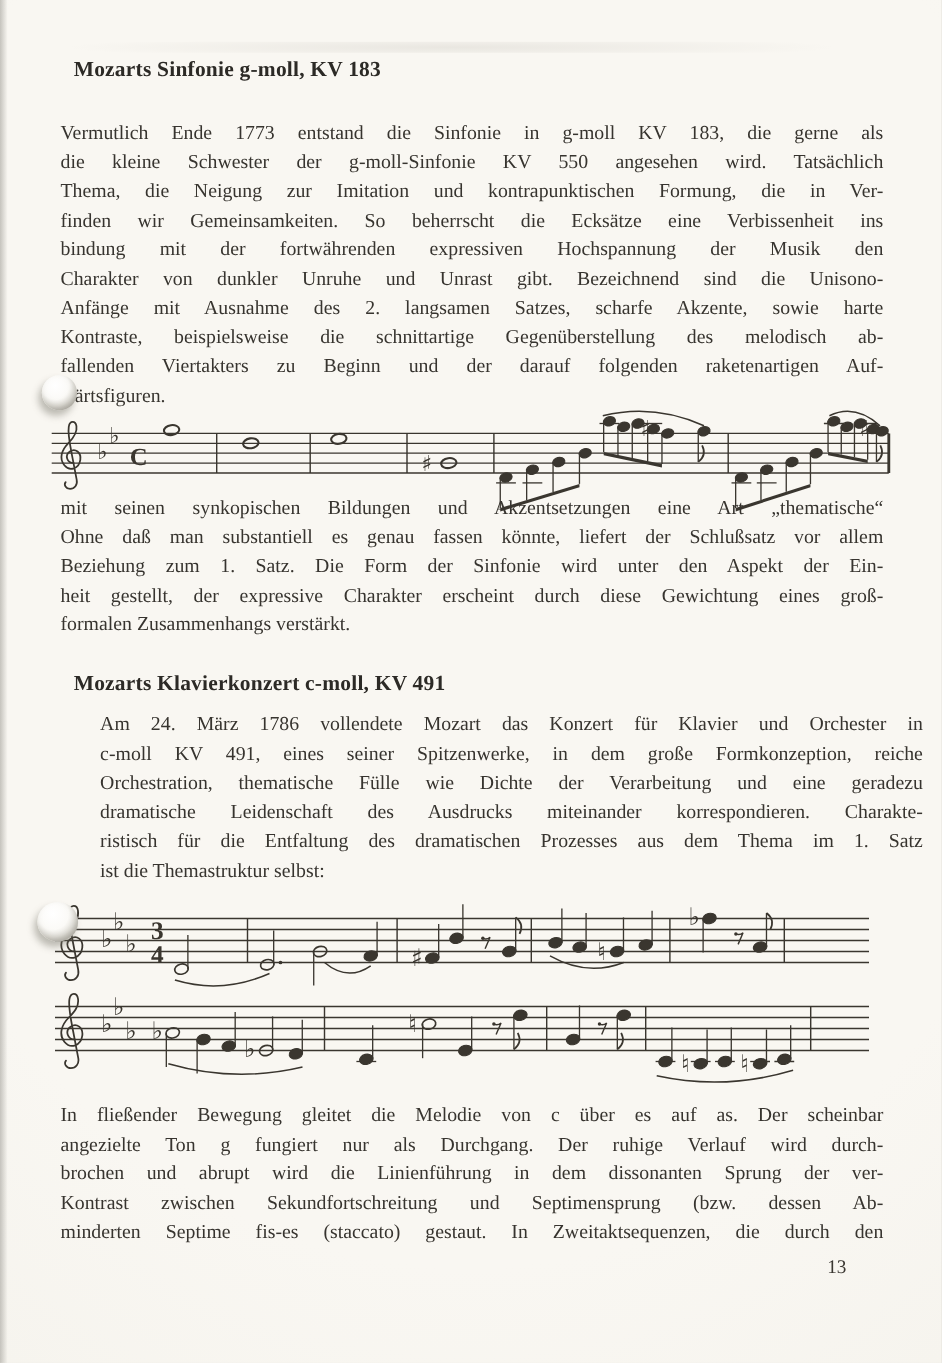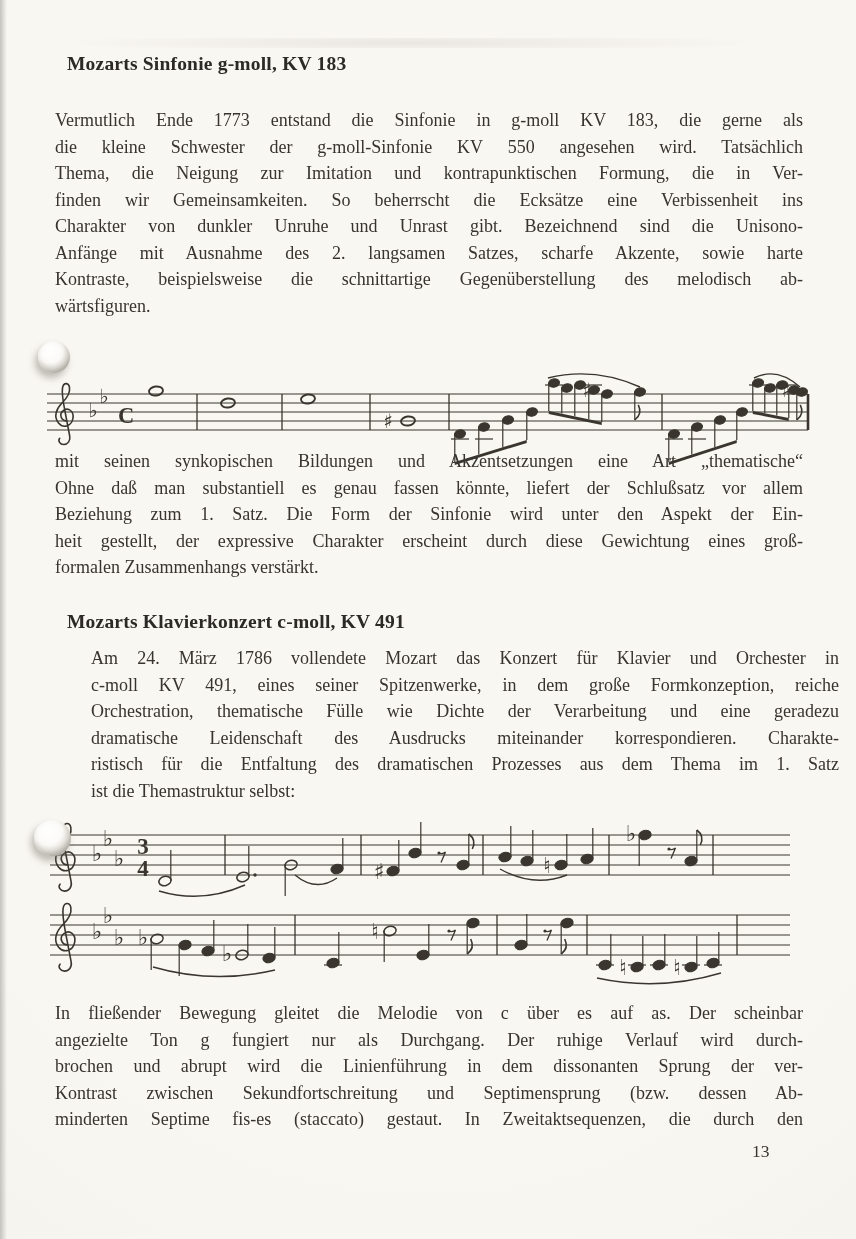--- a/index.html
+++ b/index.html
@@ -35,23 +35,25 @@
   <div class="scan-edge"></div>
   <div class="scan-smudge-top"></div>
 
   <h2 class="heading h1pos">Mozarts Sinfonie g-moll, KV 183</h2>
 
   <div class="para p1pos">
       <div class="line">Vermutlich Ende 1773 entstand die Sinfonie in g-moll KV 183, die gerne als</div>
       <div class="line">die kleine Schwester der g-moll-Sinfonie KV 550 angesehen wird. Tatsächlich</div>
       <div class="line">Thema, die Neigung zur Imitation und kontrapunktischen Formung, die in Ver-</div>
       <div class="line">finden wir Gemeinsamkeiten. So beherrscht die Ecksätze eine Verbissenheit ins</div>
+      <div class="line">bindung mit der fortwährenden expressiven Hochspannung der Musik den</div>
       <div class="line">Charakter von dunkler Unruhe und Unrast gibt. Bezeichnend sind die Unisono-</div>
       <div class="line">Anfänge mit Ausnahme des 2. langsamen Satzes, scharfe Akzente, sowie harte</div>
       <div class="line">Kontraste, beispielsweise die schnittartige Gegenüberstellung des melodisch ab-</div>
+      <div class="line">fallenden Viertakters zu Beginn und der darauf folgenden raketenartigen Auf-</div>
       <div class="line last">wärtsfiguren.</div>
     </div>
 
   <svg class="music m1pos" width="772" height="100">
       <line x1="5" y1="26" x2="766" y2="26" stroke="#3a362f" stroke-width="1.15"></line>
       <line x1="5" y1="35" x2="766" y2="35" stroke="#3a362f" stroke-width="1.15"></line>
       <line x1="5" y1="44" x2="766" y2="44" stroke="#3a362f" stroke-width="1.15"></line>
       <line x1="5" y1="53" x2="766" y2="53" stroke="#3a362f" stroke-width="1.15"></line>
       <line x1="5" y1="62" x2="766" y2="62" stroke="#3a362f" stroke-width="1.15"></line>
       <path d="M 1 27 c -6 0 -8.5 -7 -3.5 -10.5 c 5 -3.5 10.5 1 9.5 7.5 c -1.2 8 -9.5 11 -14.5 5 c -5 -6 -2.5 -14 3.5 -20 c 5 -5 8.5 -9.5 7.5 -15.5 c -0.8 -5 -6 -5.5 -7 0.5 c -1 6 0.5 13 2.8 25 l 4.4 23 c 1 5 -2 8.5 -6 8.5 c -3.8 0 -6 -3.8 -4 -6.2" transform="translate(24 26) scale(1)" fill="none" stroke="#3a362f" stroke-width="1.6" stroke-linecap="round"></path>

